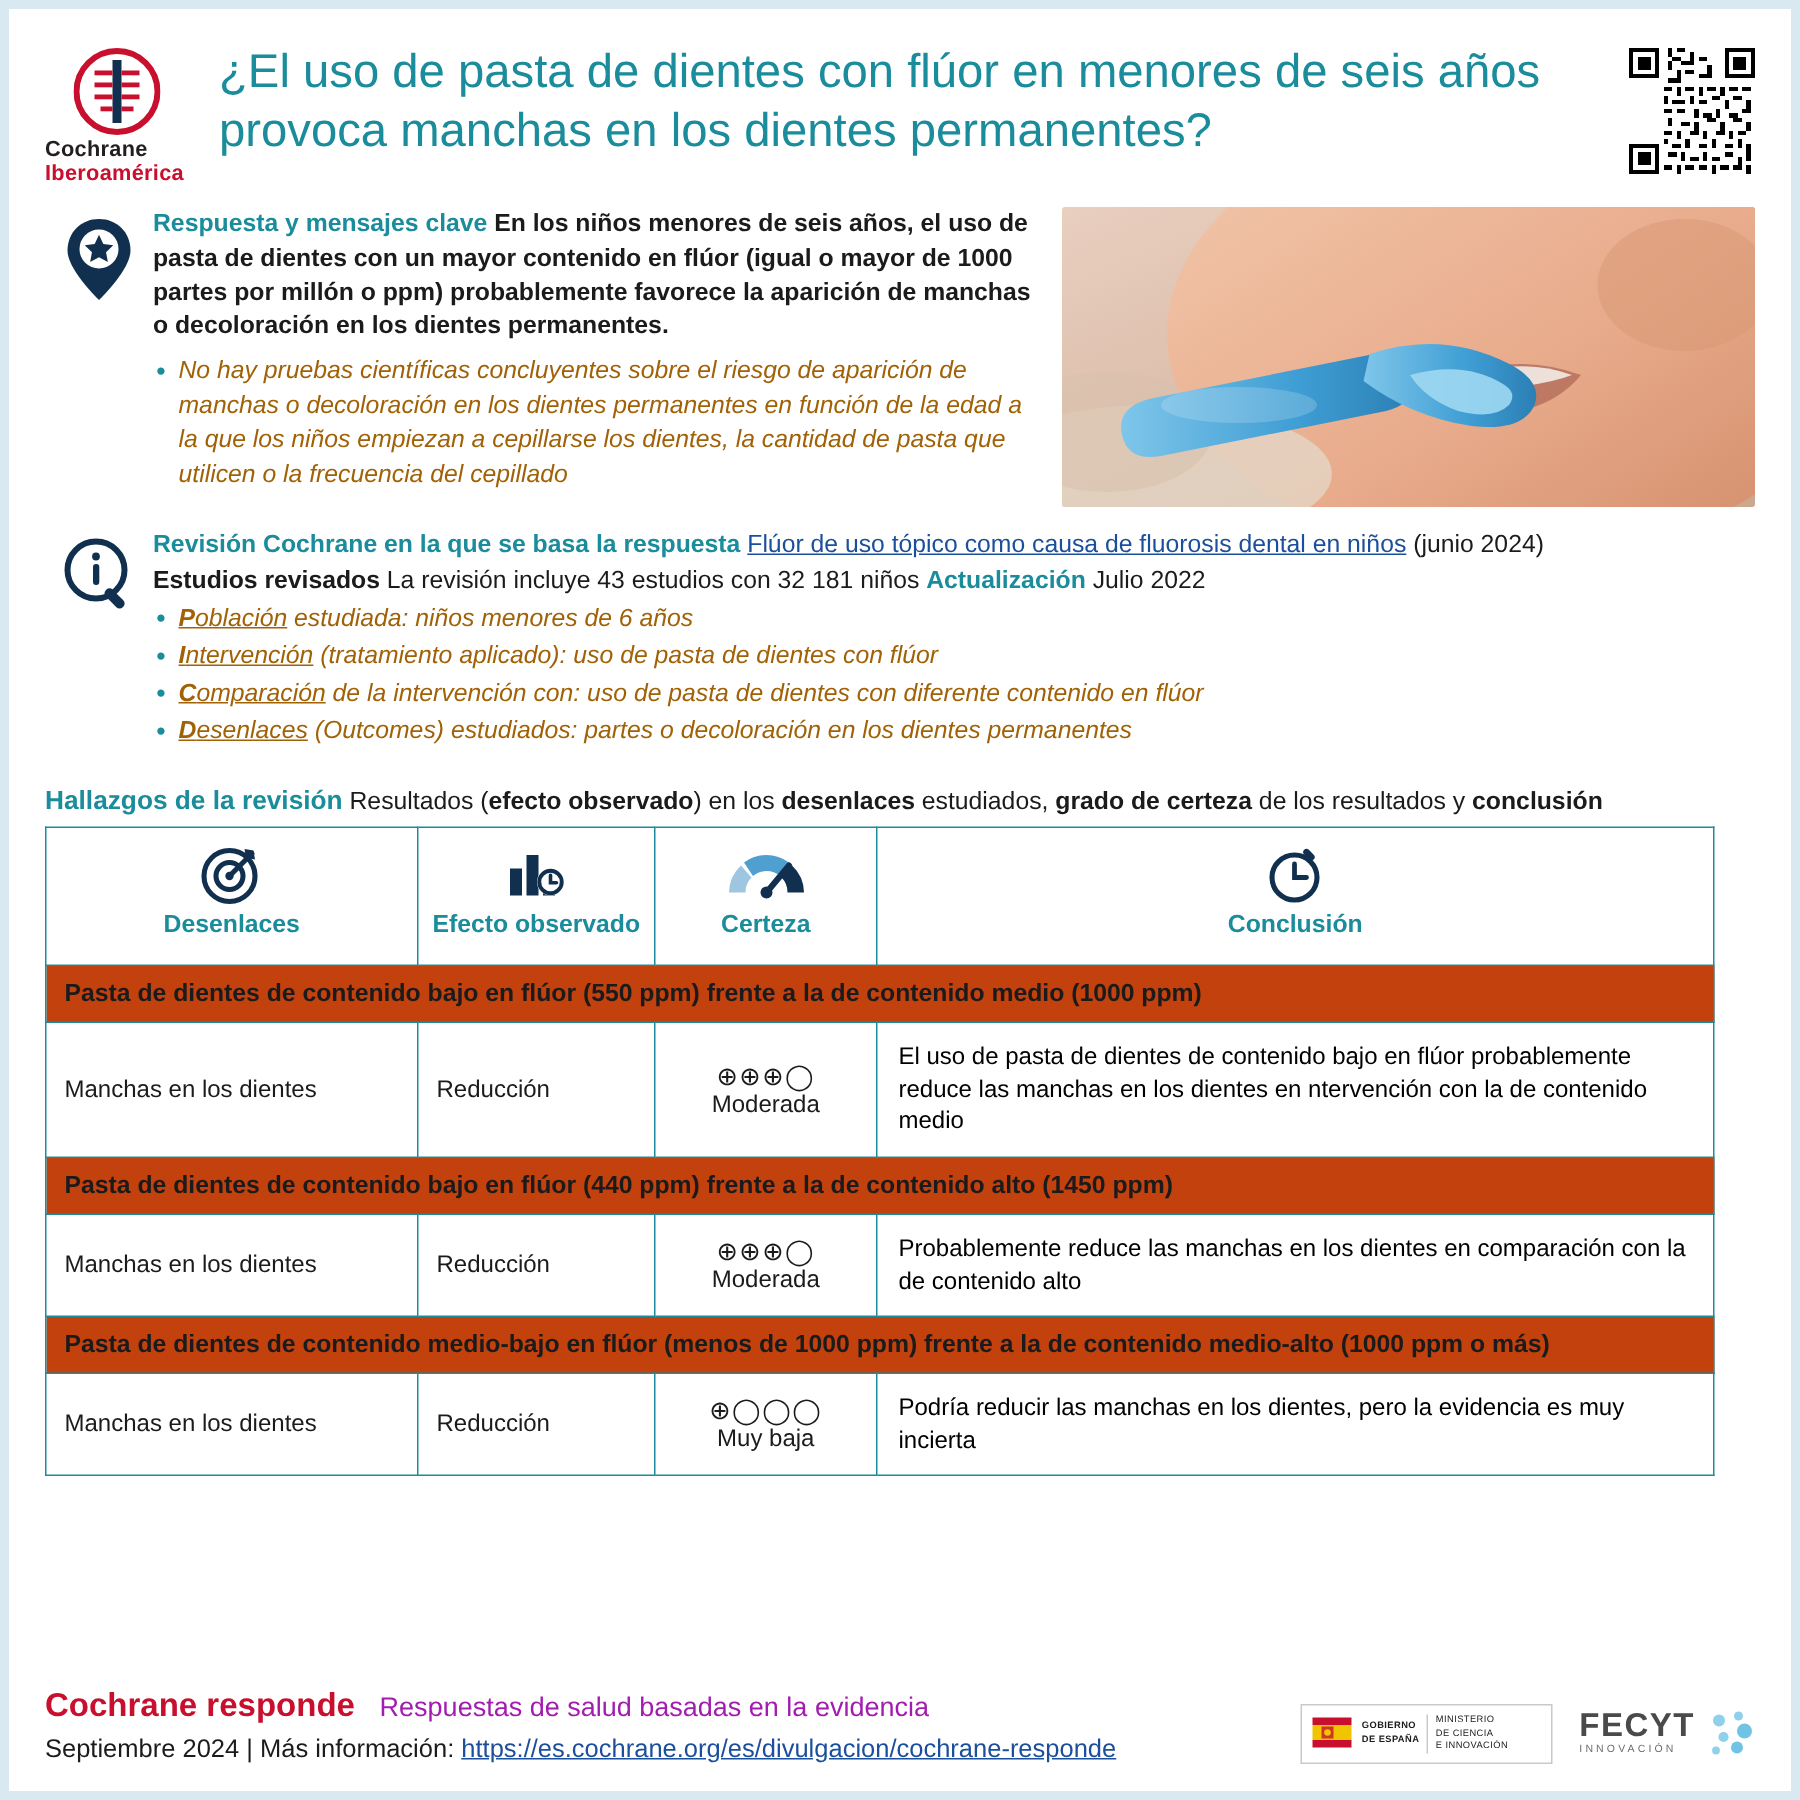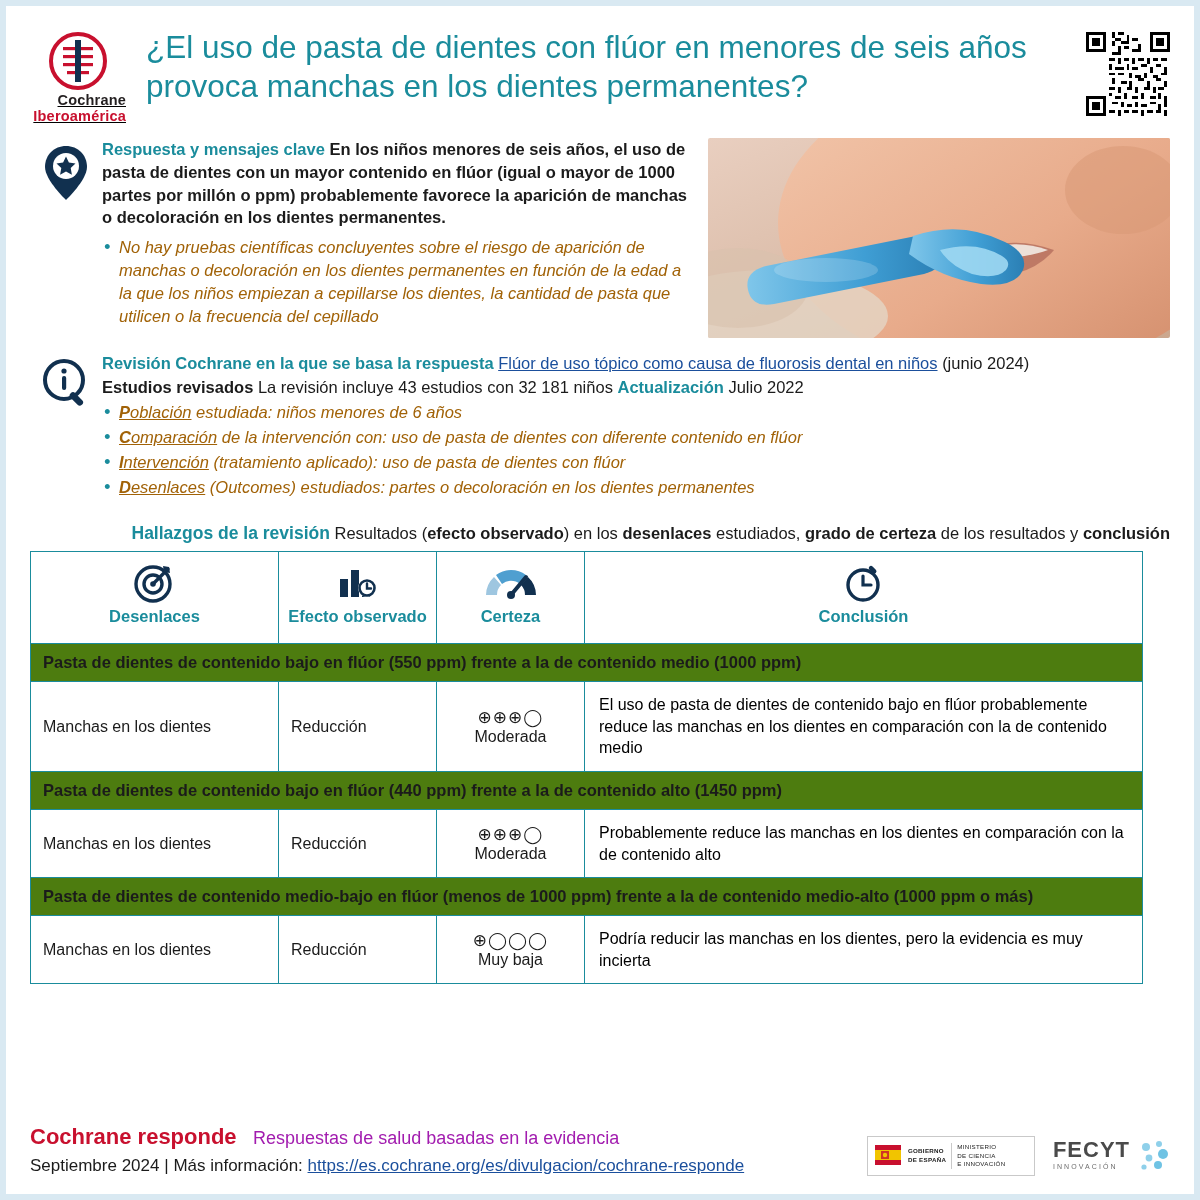--- a/index.html
+++ b/index.html
@@ -18,23 +18,22 @@
 
   
   .header {
     display: flex;
     align-items: flex-start;
     padding: 22px 24px 6px 24px;
   }
   .logo-block {
     width: 96px;
     flex: 0 0 96px;
-    text-align: right;
+    text-align: left;
     padding-top: 4px;
-    text-decoration: underline;
   }
   .logo-mark { display: block; margin: 0 auto; }
   .logo-text1 {
     font-size: 14.5px; font-weight: bold; color: #231f20;
     letter-spacing: .2px; margin-top: 2px;
   }
   .logo-text2 {
     font-size: 14.5px; font-weight: bold; color: #c8102e;
     letter-spacing: .2px;
   }
@@ -94,21 +93,20 @@
   .rev-link { color: #1b4f9c; text-decoration: underline; }
   .u { text-decoration: underline; }
   .b { font-weight: bold; }
   .rev-line { margin-bottom: 1px; }
 
   
   .findings-head {
     padding: 22px 24px 7px 24px;
     font-size: 16.5px;
     color: #1b1b1b;
-    text-align: right;
   }
   .findings-head .ttl { color: #1a8c9c; font-weight: bold; font-size: 17.5px; }
 
   table.results {
     width: 1112px;
     margin: 0 24px;
     border-collapse: collapse;
     table-layout: fixed;
   }
   table.results td, table.results th {
@@ -118,21 +116,21 @@
   th.colhead {
     height: 92px;
     text-align: center;
     color: #1a8c9c;
     font-size: 16.5px;
     font-weight: bold;
     padding-bottom: 8px;
   }
   th.colhead .ic { display: block; height: 42px; margin-bottom: 4px; }
   td.grouprow {
-    background: #4d7c0f;
+    background: #c2410c;
     font-weight: bold;
     font-size: 16.5px;
     color: #1b1b1b;
     padding: 9px 12px;
   }
   td.cell {
     font-size: 16px;
     color: #1b1b1b;
     padding: 12px 12px;
   }
@@ -368,24 +366,24 @@
         <span class="b">Estudios revisados</span>
         <span>La revisión incluye 43 estudios con 32 181 niños</span>
         <span class="lbl-teal">Actualización</span>
         <span>Julio 2022</span>
       </div>
 
       <div class="bullet">
         <span class="u"><span class="b">P</span><span>oblación</span></span><span> estudiada: niños menores de 6 años</span>
       </div>
       <div class="bullet">
+        <span class="u"><span class="b">I</span><span>ntervención</span></span><span> (tratamiento aplicado): uso de pasta de dientes con flúor</span>
+      </div>
+      <div class="bullet">
         <span class="u"><span class="b">C</span><span>omparación</span></span><span> de la intervención con: uso de pasta de dientes con diferente contenido en flúor</span>
-      </div>
-      <div class="bullet">
-        <span class="u"><span class="b">I</span><span>ntervención</span></span><span> (tratamiento aplicado): uso de pasta de dientes con flúor</span>
       </div>
       <div class="bullet">
         <span class="u"><span class="b">D</span><span>esenlaces</span></span><span> (Outcomes) estudiados: partes o decoloración en los dientes permanentes</span>
       </div>
     </div>
   </div>
 
   <div class="findings-head">
     <span class="ttl">Hallazgos de la revisión</span>
     <span>Resultados (</span><span class="b">efecto observado</span><span>) en los </span><span class="b">desenlaces</span><span> estudiados, </span><span class="b">grado de certeza</span><span> de los resultados y </span><span class="b">conclusión</span>
@@ -452,21 +450,21 @@
     <tr>
       <td class="grouprow" colspan="4">Pasta de dientes de contenido bajo en flúor (550 ppm) frente a la de contenido medio (1000 ppm)</td>
     </tr>
     <tr>
       <td class="cell">Manchas en los dientes</td>
       <td class="cell">Reducción</td>
       <td class="cell center">
         <div class="circles">⊕⊕⊕◯</div>
         <div class="cert-label">Moderada</div>
       </td>
-      <td class="concl">El uso de pasta de dientes de contenido bajo en flúor probablemente reduce las manchas en los dientes en comparación con la de contenido medio</td>
+      <td class="concl">El uso de pasta de dientes de contenido bajo en flúor probablemente reduce las manchas en los dientes en ntervención con la de contenido medio</td>
     </tr>
 
     <tr>
       <td class="grouprow" colspan="4">Pasta de dientes de contenido bajo en flúor (440 ppm) frente a la de contenido alto (1450 ppm)</td>
     </tr>
     <tr>
       <td class="cell">Manchas en los dientes</td>
       <td class="cell">Reducción</td>
       <td class="cell center">
         <div class="circles">⊕⊕⊕◯</div>

